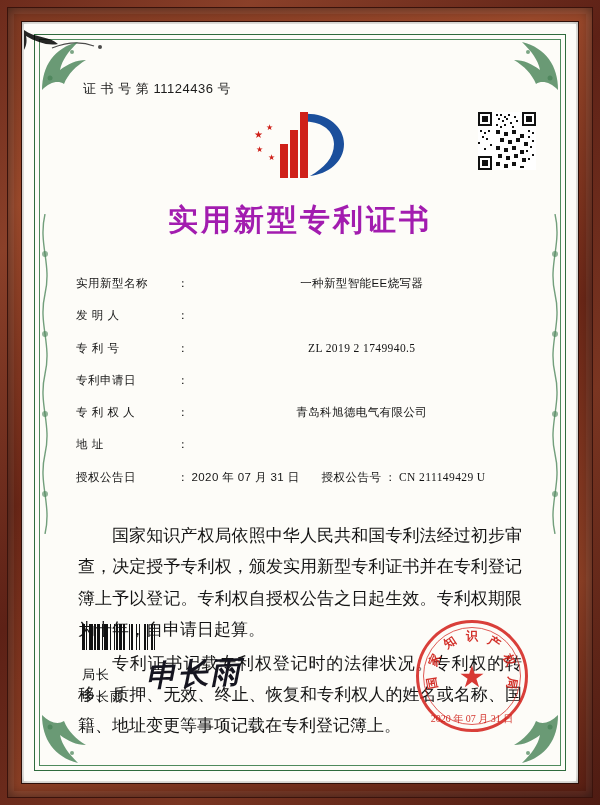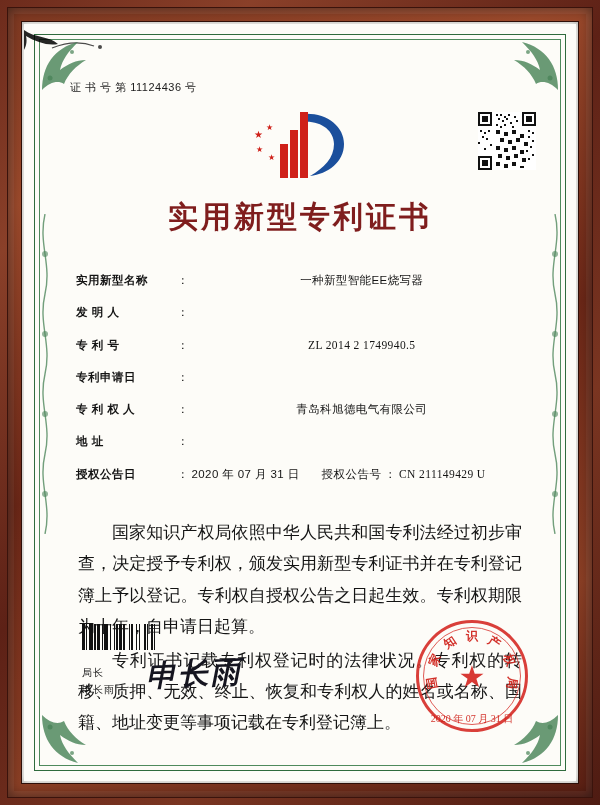--- a/index.html
+++ b/index.html
@@ -90,24 +90,24 @@
   .side-right { right: 10px; top: 190px; width: 22px; height: 320px; transform: scaleX(-1); }
   .top-orn    { left: 50%; top: 14px; width: 180px; height: 34px; transform: translateX(-50%); }
 
   
   .content {
     position: absolute;
     left: 38px; right: 38px; top: 56px;
   }
 
   .cert-no {
-    font-size: 11px;
+    font-size: 13px;
     color: #1c1c1c;
     letter-spacing: 0.5px;
-    margin-left: 8px;
+    margin-left: 21px;
   }
 
   .logo-wrap {
     position: absolute;
     left: 50%;
     top: 28px;
     transform: translateX(-50%);
     width: 120px;
     height: 76px;
   }
@@ -118,21 +118,21 @@
     top: 32px;
     width: 58px; height: 58px;
   }
 
   .title {
     text-align: center;
     font-family: "Liberation Serif", serif;
     font-weight: bold;
     font-size: 30px;
     letter-spacing: 3px;
-    color: #7f1d1d;
+    color: #a21caf;
     margin-top: 102px;
   }
 
   .fields {
     margin-top: 34px;
     padding-left: 14px;
     padding-right: 6px;
   }
   .field-row {
     display: flex;
@@ -140,21 +140,21 @@
     font-size: 11.5px;
     color: #141414;
     margin-bottom: 15px;
     line-height: 1.5;
   }
   .field-label {
     flex: 0 0 auto;
     white-space: nowrap;
     letter-spacing: 0.5px;
   }
-  .field-label.w-wide { min-width: 98px; font-weight: bold; }
+  .field-label.w-wide { min-width: 98px; }
   .field-sep { padding: 0 3px; }
   .field-value {
     flex: 1 1 auto;
     letter-spacing: 0.4px;
     text-align: center;
   }
   .field-value.mono { font-family: "Liberation Serif", serif; }
 
   .field-row.two-col .field-value { flex: 0 0 auto; margin-right: 22px; }
 
@@ -185,21 +185,21 @@
     height: 100%;
     background: #111;
     vertical-align: top;
   }
 
   
   .sign-block {
     position: absolute;
     left: 58px;
     top: 640px;
-    font-size: 10px;
+    font-size: 13px;
     color: #111;
     line-height: 1.7;
   }
   .sign-label { letter-spacing: 1px; }
   .sign-name  { letter-spacing: 1px; }
 
   .handwrite {
     position: absolute;
     left: 122px;
     top: 630px;
@@ -430,21 +430,21 @@
         </div>
 
         <div class="field-row">
           <span class="field-label w-wide">发 明 人</span>
           <span class="field-sep">：</span>
         </div>
 
         <div class="field-row">
           <span class="field-label w-wide">专 利 号</span>
           <span class="field-sep">：</span>
-          <span class="field-value mono">ZL 2014 2 1749940.5</span>
+          <span class="field-value mono">ZL 2019 2 1749940.5</span>
         </div>
 
         <div class="field-row">
           <span class="field-label w-wide">专利申请日</span>
           <span class="field-sep">：</span>
         </div>
 
         <div class="field-row">
           <span class="field-label w-wide">专 利 权 人</span>
           <span class="field-sep">：</span>

